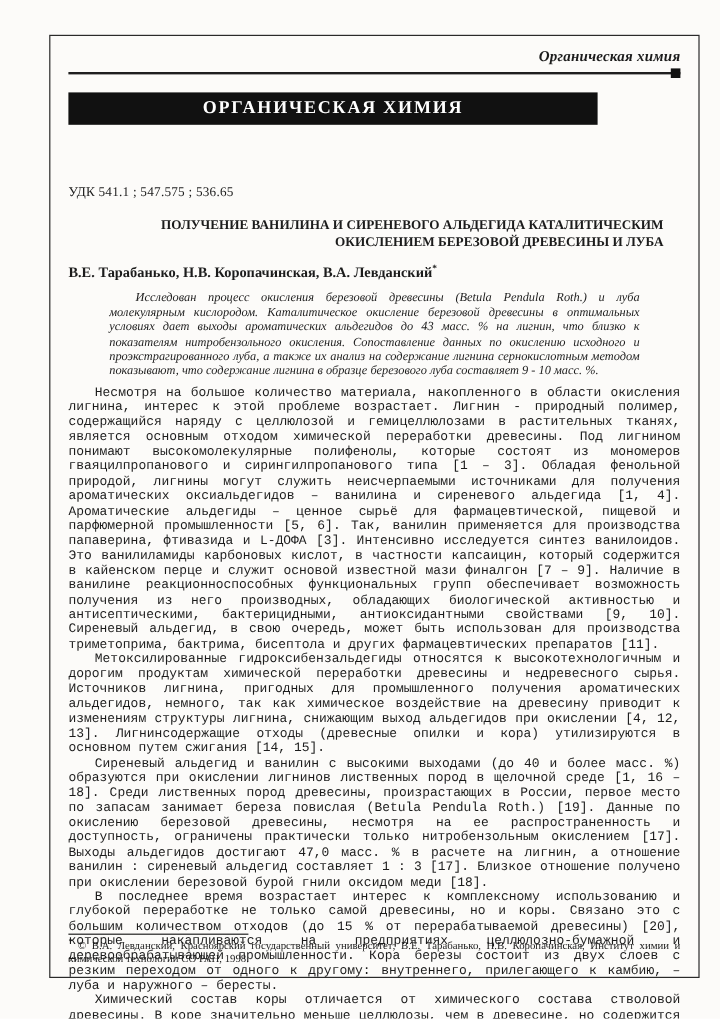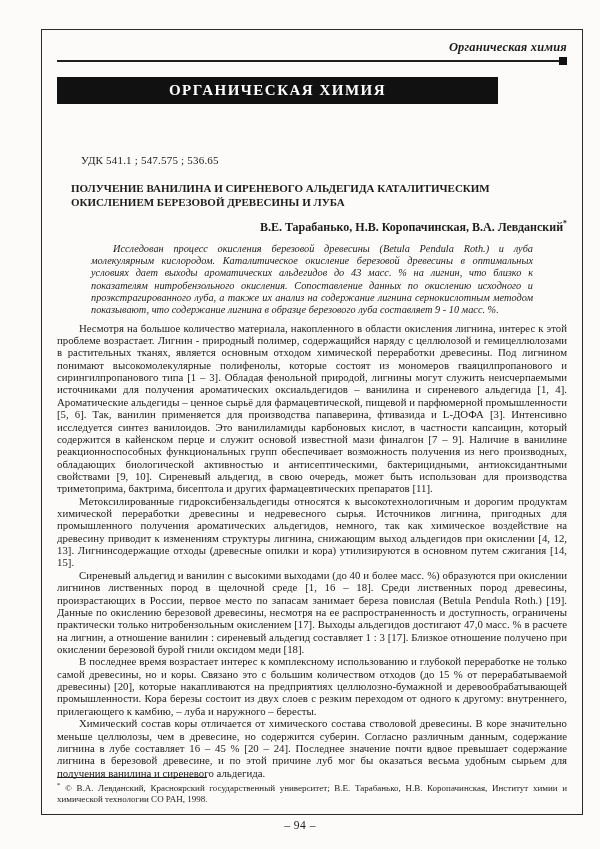--- a/index.html
+++ b/index.html
@@ -53,35 +53,34 @@
     font-weight: bold;
     font-size: 15px;
     line-height: 27px;
     text-align: center;
     letter-spacing: 1.5px;
   }
   .udc {
     margin-top: 50px;
     font-size: 11px;
     letter-spacing: 0.2px;
-    margin-left: 24px;
   }
   .article-title {
     margin-top: 15px;
     font-size: 11px;
     font-weight: bold;
-    text-align: left;
+    text-align: right;
     line-height: 1.3;
     padding: 0 14px;
   }
   .authors {
     margin-top: 9px;
     font-size: 12px;
     font-weight: bold;
-    text-align: right;
+    text-align: left;
   }
   .authors sup {
     font-size: 0.65em;
     vertical-align: super;
     font-weight: bold;
   }
   .abstract {
     margin: 8px 34px 0 34px;
     font-size: 10.3px;
     font-style: italic;
@@ -91,20 +90,21 @@
     font-family: Liberation Serif, serif;
   }
   .body-text {
     margin-top: 5px;
     font-size: 10.8px;
     line-height: 1.145;
     text-align: justify;
   }
   .body-text p {
     text-indent: 22px;
+    font-family: Liberation Mono, monospace;
   }
   .footnote-block {
     position: absolute;
     left: 15px; right: 15px;
     bottom: 8px;
   }
   .footnote-rule {
     width: 150px;
     border-top: 1.2px solid #222;
     margin-bottom: 3px;
@@ -166,15 +166,14 @@
 
     <div class="footnote-block">
       <div class="footnote-rule"></div>
       <div class="footnote">
         <sup>*</sup><span> © В.А. Левданский, Красноярский государственный университет; В.Е. Тарабанько, Н.В. Коропачинская, Институт химии и химической технологии СО РАН, 1998.</span>
       </div>
     </div>
 
   </div>
 
-  <div class="page-number">– 94 –</div>
 
 </div>
 
 </body></html>

